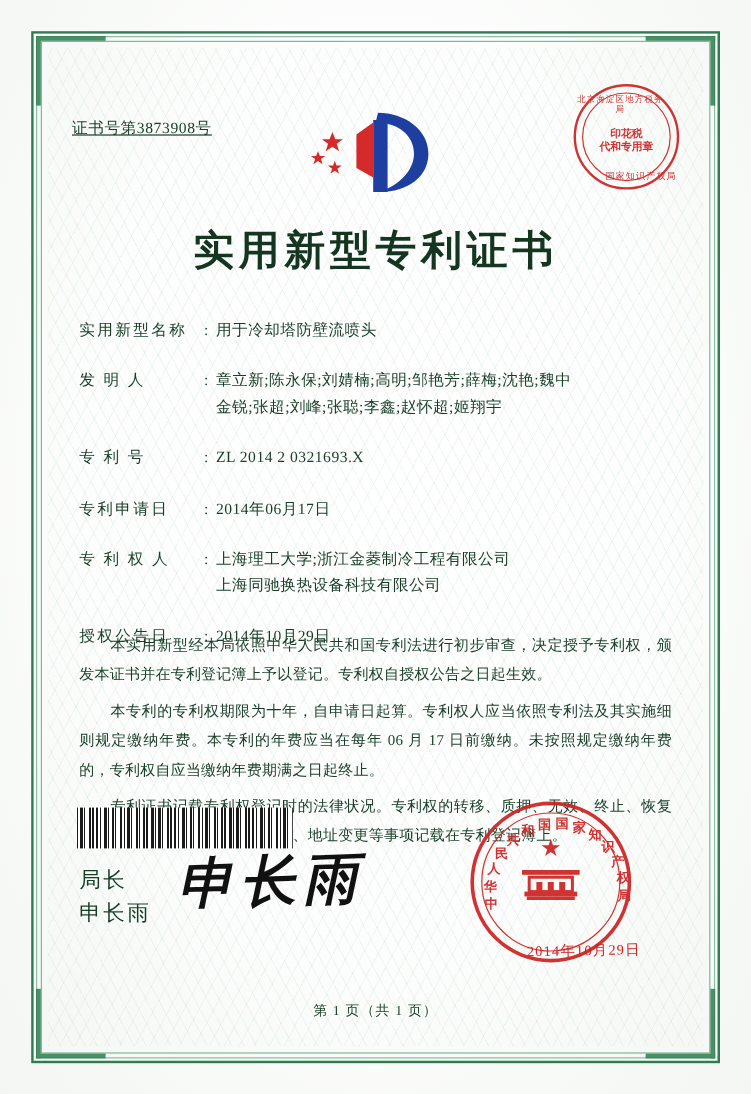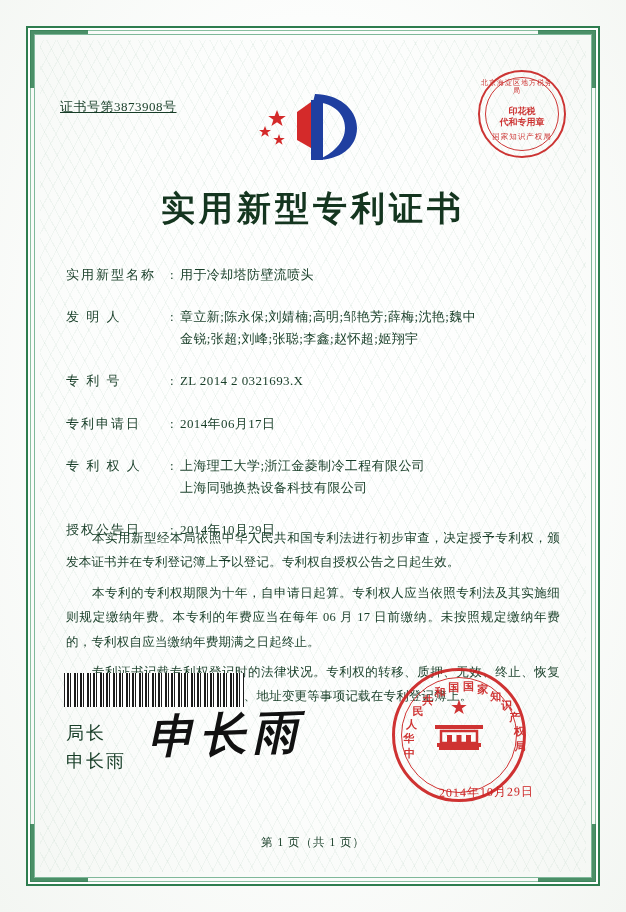--- a/index.html
+++ b/index.html
@@ -111,22 +111,22 @@
   .seal-top .seal-mid {
     position: absolute;
     left: 0; right: 0; top: 34px;
     text-align: center;
     font-size: 9px;
     line-height: 1.25;
     font-weight: bold;
   }
   .seal-top .seal-bot {
     position: absolute;
-    left: 0; right: 0; bottom: 14px;
-    text-align: center;
+    left: 0; right: 0; bottom: 4px;
+    text-align: right;
     font-size: 7.5px;
     letter-spacing: 1px;
   }
 
   
   .logo {
     position: absolute;
     left: 50%;
     transform: translateX(-50%);
     top: 32px;

